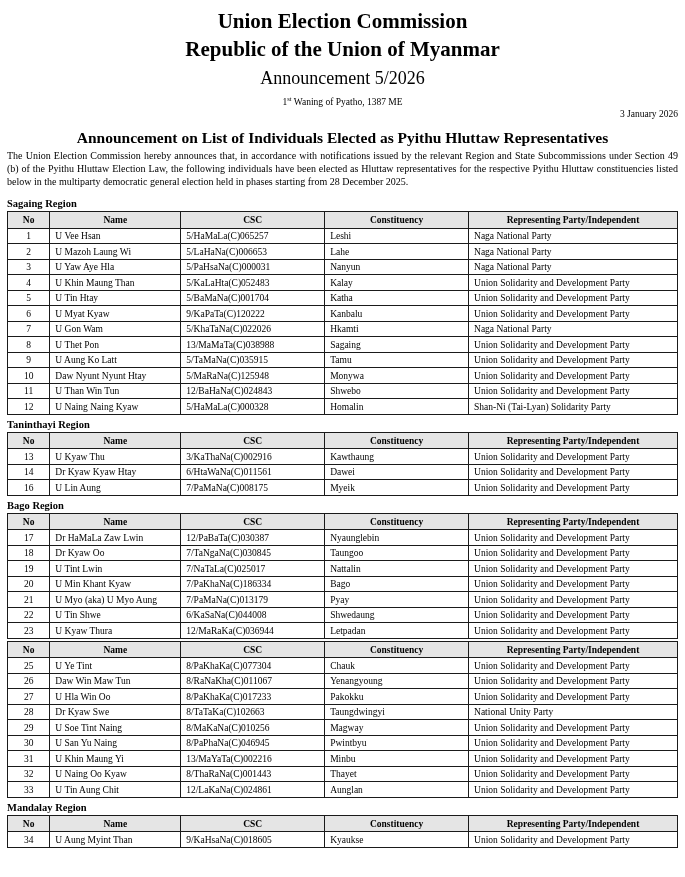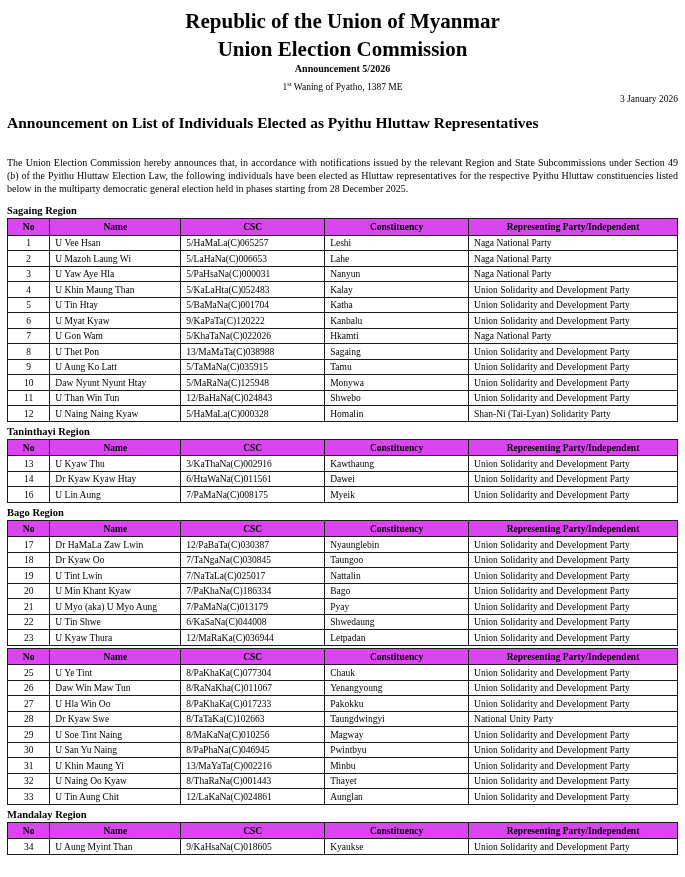--- a/index.html
+++ b/index.html
@@ -18,34 +18,36 @@
     background: #ffffff;
   }
   .doc-header { text-align: center; }
   .title-main {
     font-size: 21px;
     font-weight: bold;
     line-height: 1.25;
     margin: 2px 0 0 0;
   }
   .announcement-no {
-    font-size: 10px;
-    font-weight: bold;
+    font-size: 18px;
+    font-weight: normal;
+    margin-top: 5px;
   }
   .date-line {
     font-size: 9.5px;
     line-height: 1.3;
     margin-top: 6px;
   }
   .date-line sup { font-size: 6.5px; }
   .date-line2 { font-size: 9.5px; line-height: 1.3; text-align: right; }
   .subject {
     font-size: 15.5px;
     font-weight: bold;
-    margin: 9px 0 24px 0;
+    text-align: center;
+    margin: 9px 0 2px 0;
   }
   .intro {
     font-size: 10px;
     line-height: 1.3;
     text-align: justify;
     margin: 0 0 10px 0;
   }
   .region-heading {
     font-size: 10.5px;
     font-weight: bold;
@@ -63,37 +65,37 @@
     border: 1px solid #1a1a1a;
     padding: 1px 5px;
     height: 12.5px;
     overflow: hidden;
     white-space: nowrap;
     vertical-align: middle;
   }
   table.roster-table th {
     font-weight: bold;
     text-align: center;
-    background: #d946ef;
+    background: #e5e5e5;
     height: 13.5px;
   }
   table.roster-table th:nth-child(1), table.roster-table td:nth-child(1) { width: 5.2%; text-align: center; }
   table.roster-table th:nth-child(2), table.roster-table td:nth-child(2) { width: 19.5%; }
   table.roster-table th:nth-child(3), table.roster-table td:nth-child(3) { width: 21.6%; }
   table.roster-table th:nth-child(4), table.roster-table td:nth-child(4) { width: 21.6%; }
   table.roster-table th:nth-child(5), table.roster-table td:nth-child(5) { width: 32.1%; }
   table.roster-table td { text-align: left; }
 </style>
 </head>
 <body>
 
 <div class="page">
   <div class="doc-header">
+    <div class="title-main">Union Election Commission</div>
     <div class="title-main">Republic of the Union of Myanmar</div>
-    <div class="title-main">Union Election Commission</div>
     <div class="announcement-no">Announcement 5/2026</div>
     <div class="date-line"><span>1</span><sup>st</sup><span> Waning of Pyatho, 1387 ME</span></div>
     <div class="date-line2">3 January 2026</div>
   </div>
 
   <div class="subject">Announcement on List of Individuals Elected as Pyithu Hluttaw Representatives</div>
 
   <p class="intro">The Union Election Commission hereby announces that, in accordance with notifications issued by the relevant Region and State Subcommissions under Section 49 (b) of the Pyithu Hluttaw Election Law, the following individuals have been elected as Hluttaw representatives for the respective Pyithu Hluttaw constituencies listed below in the multiparty democratic general election held in phases starting from 28 December 2025.</p>
 
   <div>

